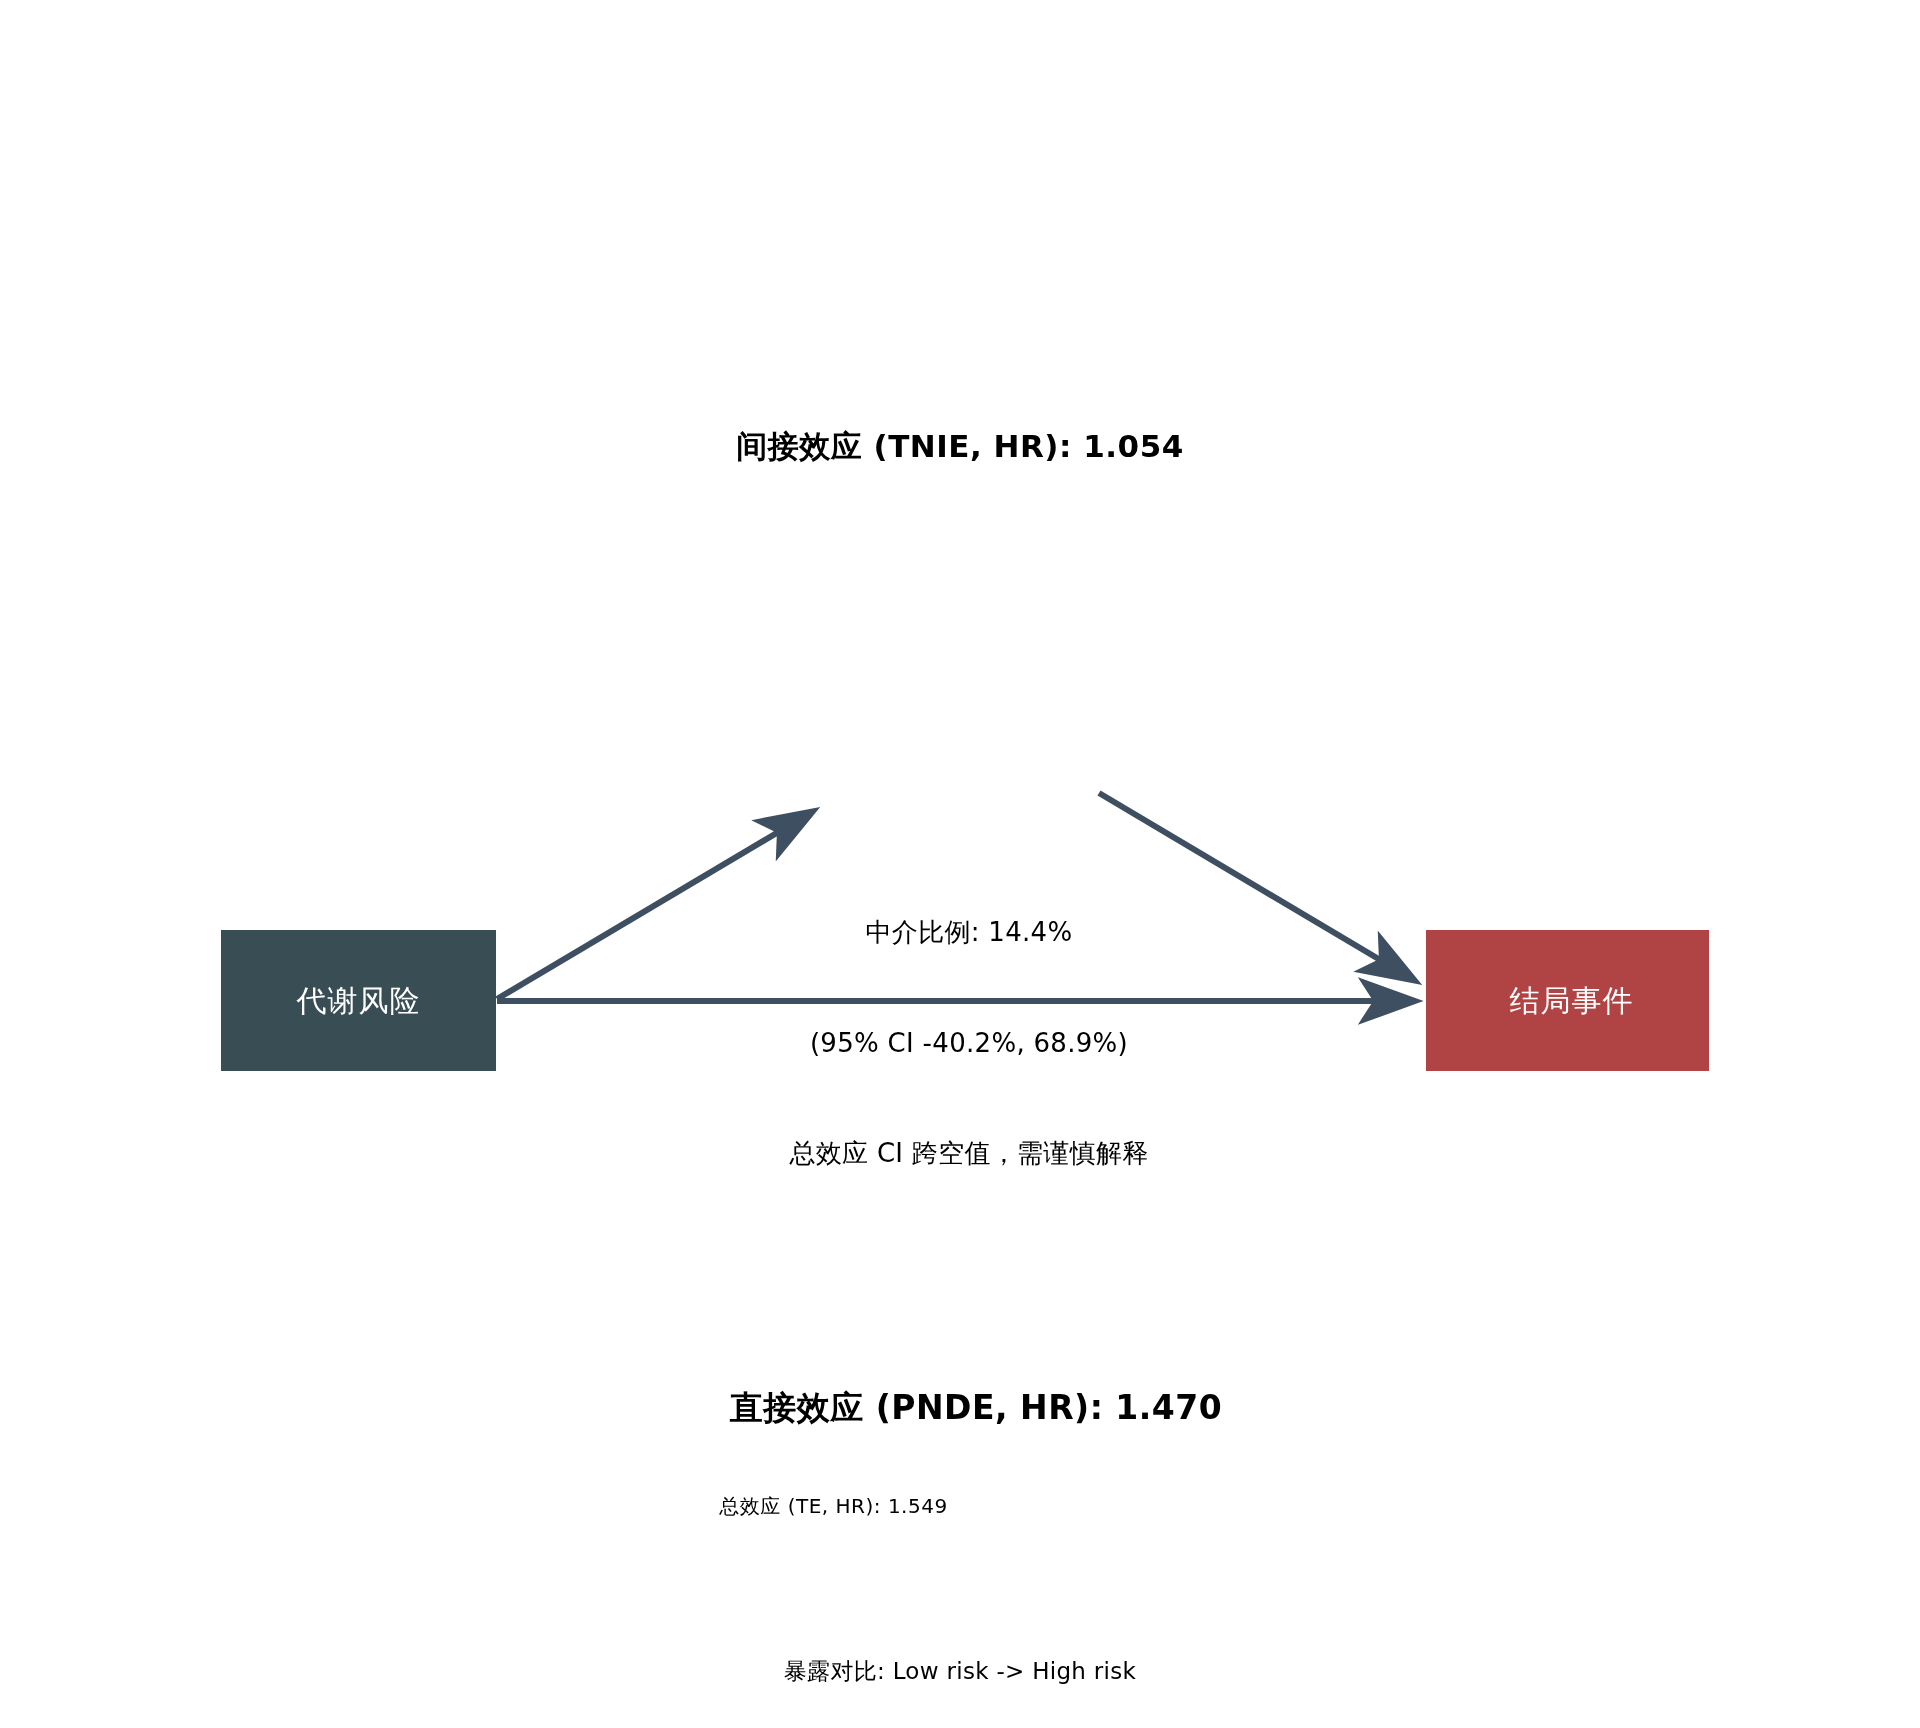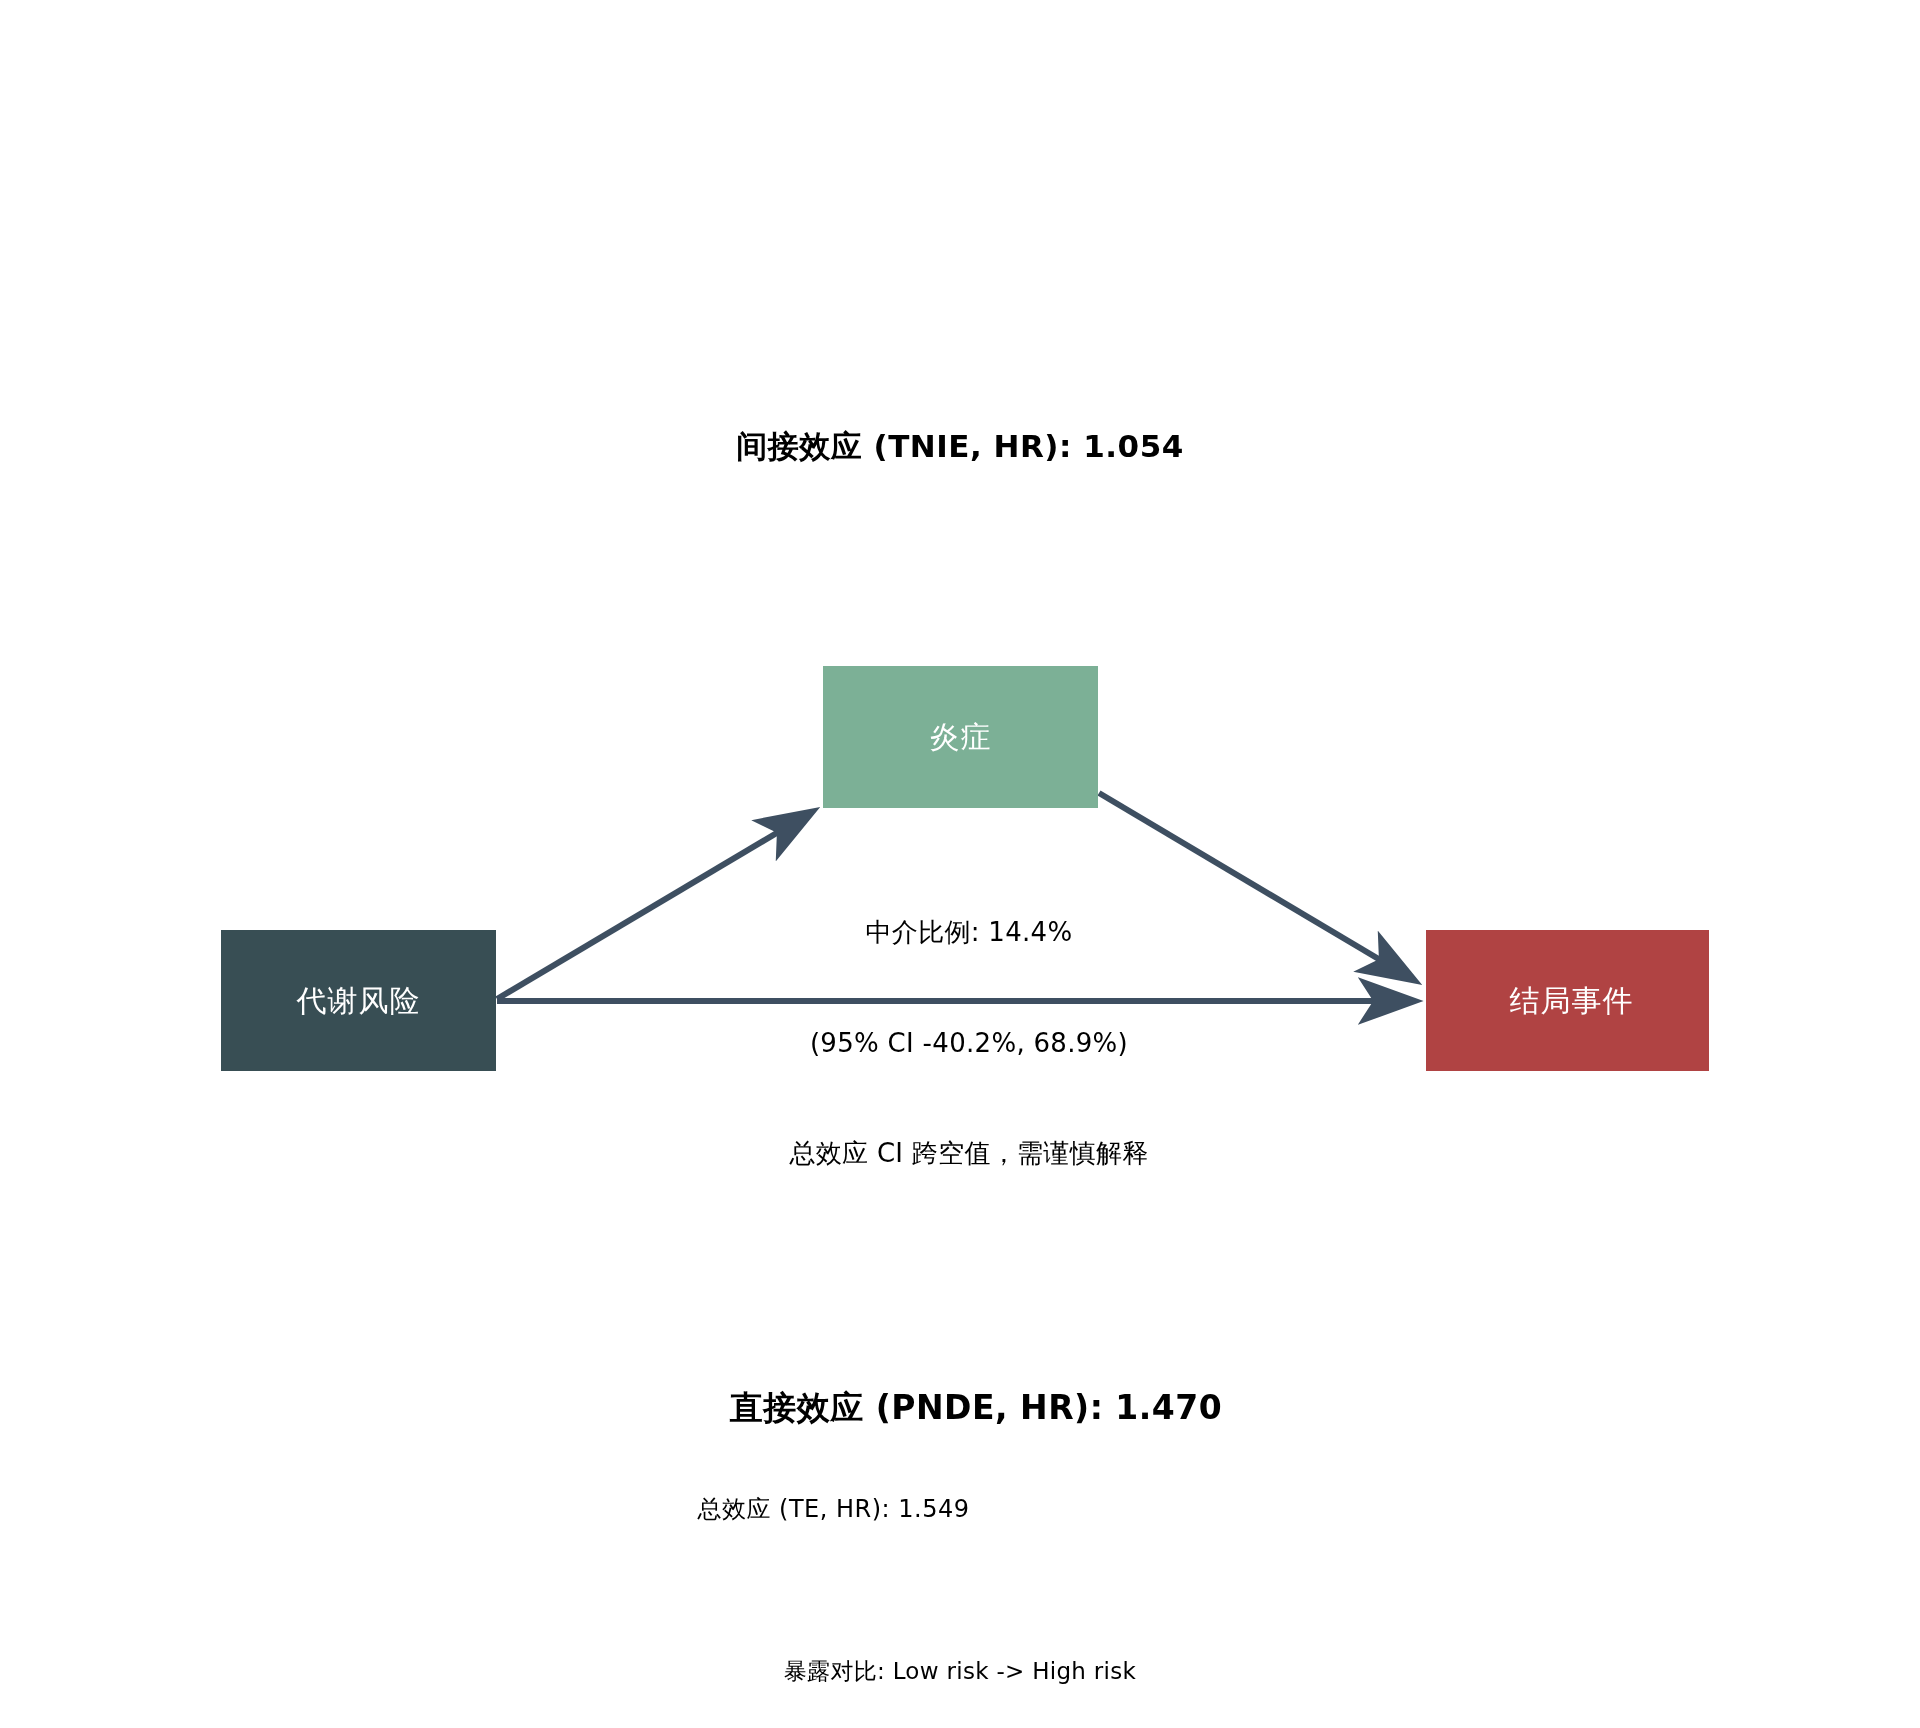--- a/index.html
+++ b/index.html
@@ -82,21 +82,21 @@
     width: 1920px;
     font-size: 33px;
     font-weight: bold;
     letter-spacing: 0.5px;
     padding-left: 16px;
   }
   .cap-te {
     left: 0;
     top: 1493px;
     width: 1667px;
-    font-size: 24px;
+    font-size: 20px;
     letter-spacing: 0.5px;
   }
   .cap-notes {
     left: 0;
     top: 1588px;
     width: 1920px;
     font-size: 23px;
     line-height: 1.45;
     letter-spacing: 0.3px;
   }
@@ -128,23 +128,20 @@
 
     <line x1="497" y1="999" x2="812" y2="812" stroke="#3e4f61" stroke-width="6" marker-end="url(#arrowhead)"></line>
 
     <line x1="1099" y1="793" x2="1414" y2="980" stroke="#3e4f61" stroke-width="6" marker-end="url(#arrowhead)"></line>
 
     <line x1="497" y1="1001" x2="1414" y2="1001" stroke="#3e4f61" stroke-width="6" marker-end="url(#arrowhead)"></line>
   </svg>
 
   <div class="caption cap-tnie">间接效应 (TNIE, HR): 1.054</div>
 
-  <div class="node node-mediator">
-    <span>炎症</span>
-  </div>
 
   <div class="node node-exposure">
     <span>代谢风险</span>
   </div>
 
   <div class="node node-outcome">
     <span>结局事件</span>
   </div>
 
   <div class="mid-annotation">

